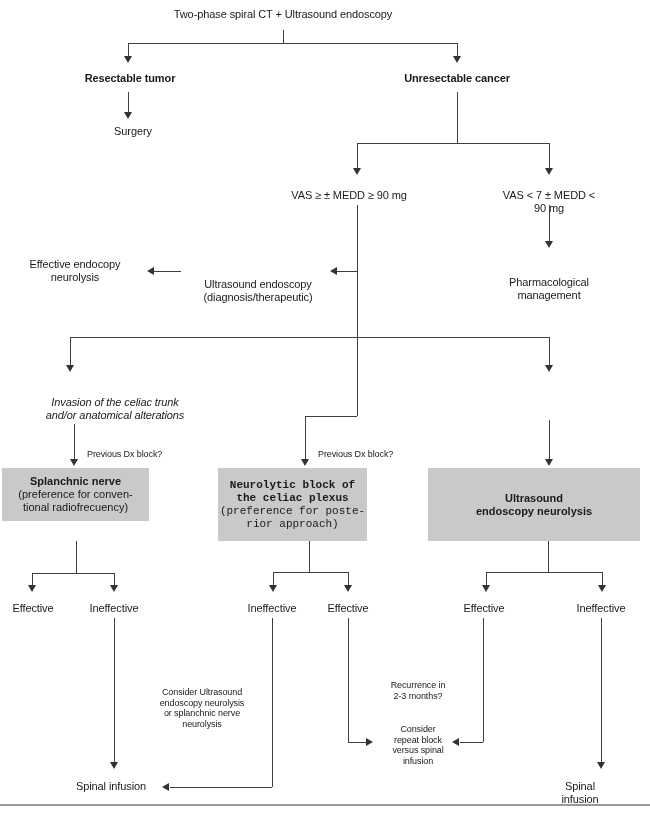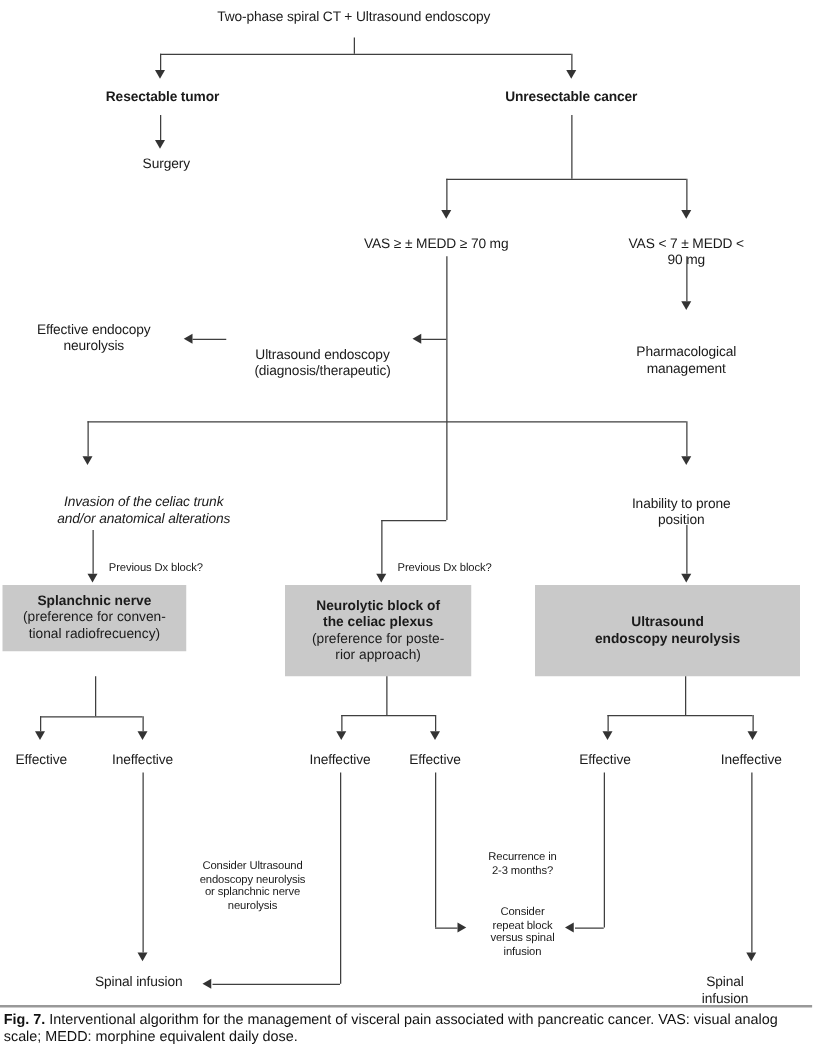--- a/index.html
+++ b/index.html
@@ -47,21 +47,21 @@
   <div class="arr-d" style="left:124px;top:112px;"></div>
   <div class="node" style="left:133px;top:125px;">Surgery</div>
 
   <div class="vl" style="left:457px;top:92px;height:51px;"></div>
   <div class="hl" style="left:357px;top:143px;width:192px;"></div>
   <div class="vl" style="left:357px;top:143px;height:25px;"></div>
   <div class="arr-d" style="left:353px;top:168px;"></div>
   <div class="vl" style="left:549px;top:143px;height:25px;"></div>
   <div class="arr-d" style="left:545px;top:168px;"></div>
 
-  <div class="node" style="left:349px;top:189px;">VAS ≥ ± MEDD ≥ 70 mg</div>
+  <div class="node" style="left:349px;top:189px;">VAS ≥ ± MEDD ≥ 90 mg</div>
   <div class="node" style="left:549px;top:189px;text-align:center;">VAS &lt; 7 ± MEDD &lt; 90 mg</div>
 
   <div class="vl" style="left:549px;top:205px;height:36px;"></div>
   <div class="arr-d" style="left:545px;top:241px;"></div>
   <div class="node" style="left:549px;top:276px;">Pharmacological
 management</div>
 
   <div class="vl" style="left:357px;top:205px;height:211px;"></div>
 
   <div class="node" style="left:75px;top:258px;">Effective endocopy
@@ -74,40 +74,39 @@
   <div class="hl" style="left:337px;top:271px;width:20px;"></div>
 
   <div class="hl" style="left:70px;top:337px;width:479px;"></div>
   <div class="vl" style="left:70px;top:337px;height:28px;"></div>
   <div class="arr-d" style="left:66px;top:365px;"></div>
   <div class="vl" style="left:549px;top:337px;height:28px;"></div>
   <div class="arr-d" style="left:545px;top:365px;"></div>
 
   <div class="node" style="left:115px;top:396px;font-style:italic;">Invasion of the celiac trunk
 and/or anatomical alterations</div>
-  <div class="node" style="left:545px;top:397px;">Inability to prone position</div>
 
   <div class="hl" style="left:305px;top:416px;width:52px;"></div>
   <div class="vl" style="left:305px;top:416px;height:43px;"></div>
   <div class="arr-d" style="left:301px;top:459px;"></div>
 
   <div class="vl" style="left:74px;top:424px;height:35px;"></div>
   <div class="arr-d" style="left:70px;top:459px;"></div>
   <div class="vl" style="left:549px;top:420px;height:39px;"></div>
   <div class="arr-d" style="left:545px;top:459px;"></div>
 
   <div class="node small left-anchor" style="left:87px;top:449px;">Previous Dx block?</div>
   <div class="node small left-anchor" style="left:318px;top:449px;">Previous Dx block?</div>
 
   <div class="gbox" style="left:2px;top:468px;width:147px;height:53px;">
     <div class="bold">Splanchnic nerve</div>
     <div>(preference for conven-
 tional radiofrecuency)</div>
   </div>
-  <div class="gbox" style="left:228px;top:468px;width:149px;height:73px;">
+  <div class="gbox" style="left:218px;top:468px;width:149px;height:73px;font-family:Liberation Mono, monospace;">
     <div class="bold">Neurolytic block of
 the celiac plexus</div>
     <div>(preference for poste-
 rior approach)</div>
   </div>
   <div class="gbox" style="left:428px;top:468px;width:212px;height:73px;">
     <div class="bold">Ultrasound
 endoscopy neurolysis</div>
   </div>
 
@@ -165,15 +164,14 @@
 2-3 months?</div>
   <div class="node small" style="left:418px;top:724px;">Consider
 repeat block
 versus spinal
 infusion</div>
 
   <div class="node" style="left:111px;top:780px;">Spinal infusion</div>
   <div class="node" style="left:580px;top:780px;">Spinal infusion</div>
 
   <div class="hl" style="left:0;top:804px;width:650px;height:2px;background:#999;"></div>
-  <div class="caption"><span class="bold">Fig. 7.</span><span> Interventional algorithm for the management of visceral pain associated with pancreatic cancer. VAS: visual analog scale; MEDD: morphine equivalent daily dose.</span></div>
 
 </div>
 
 </body></html>

